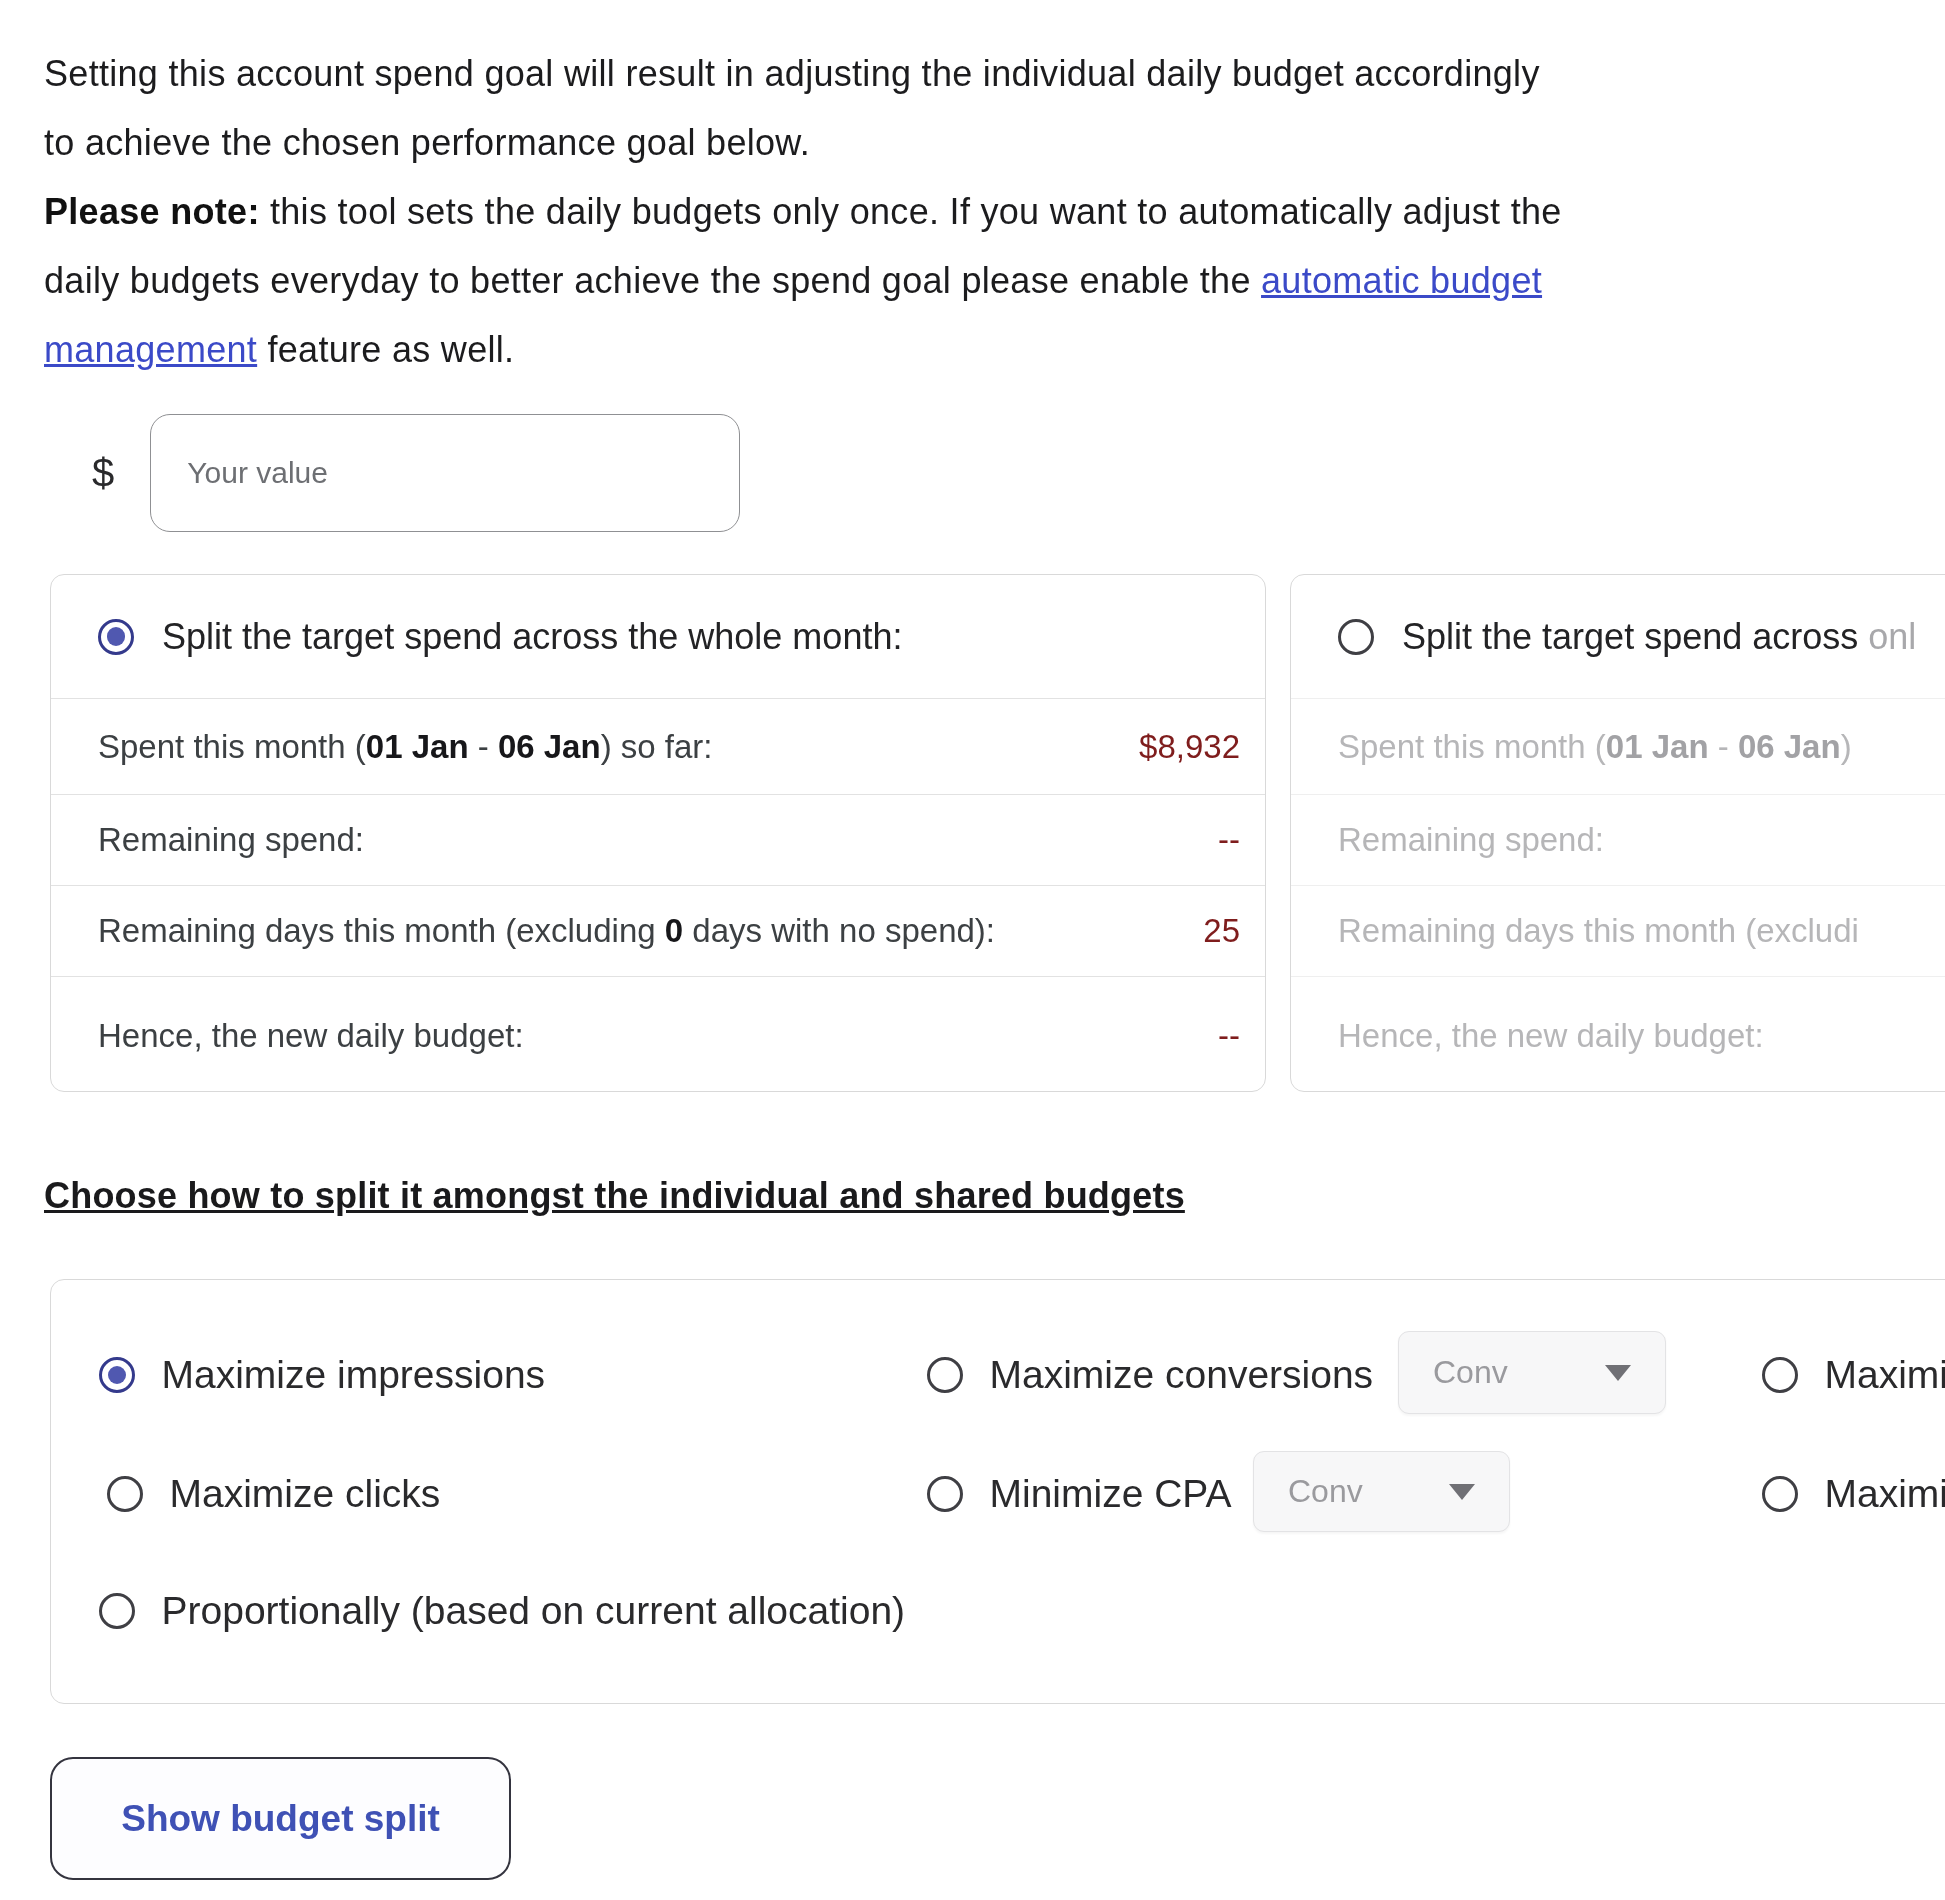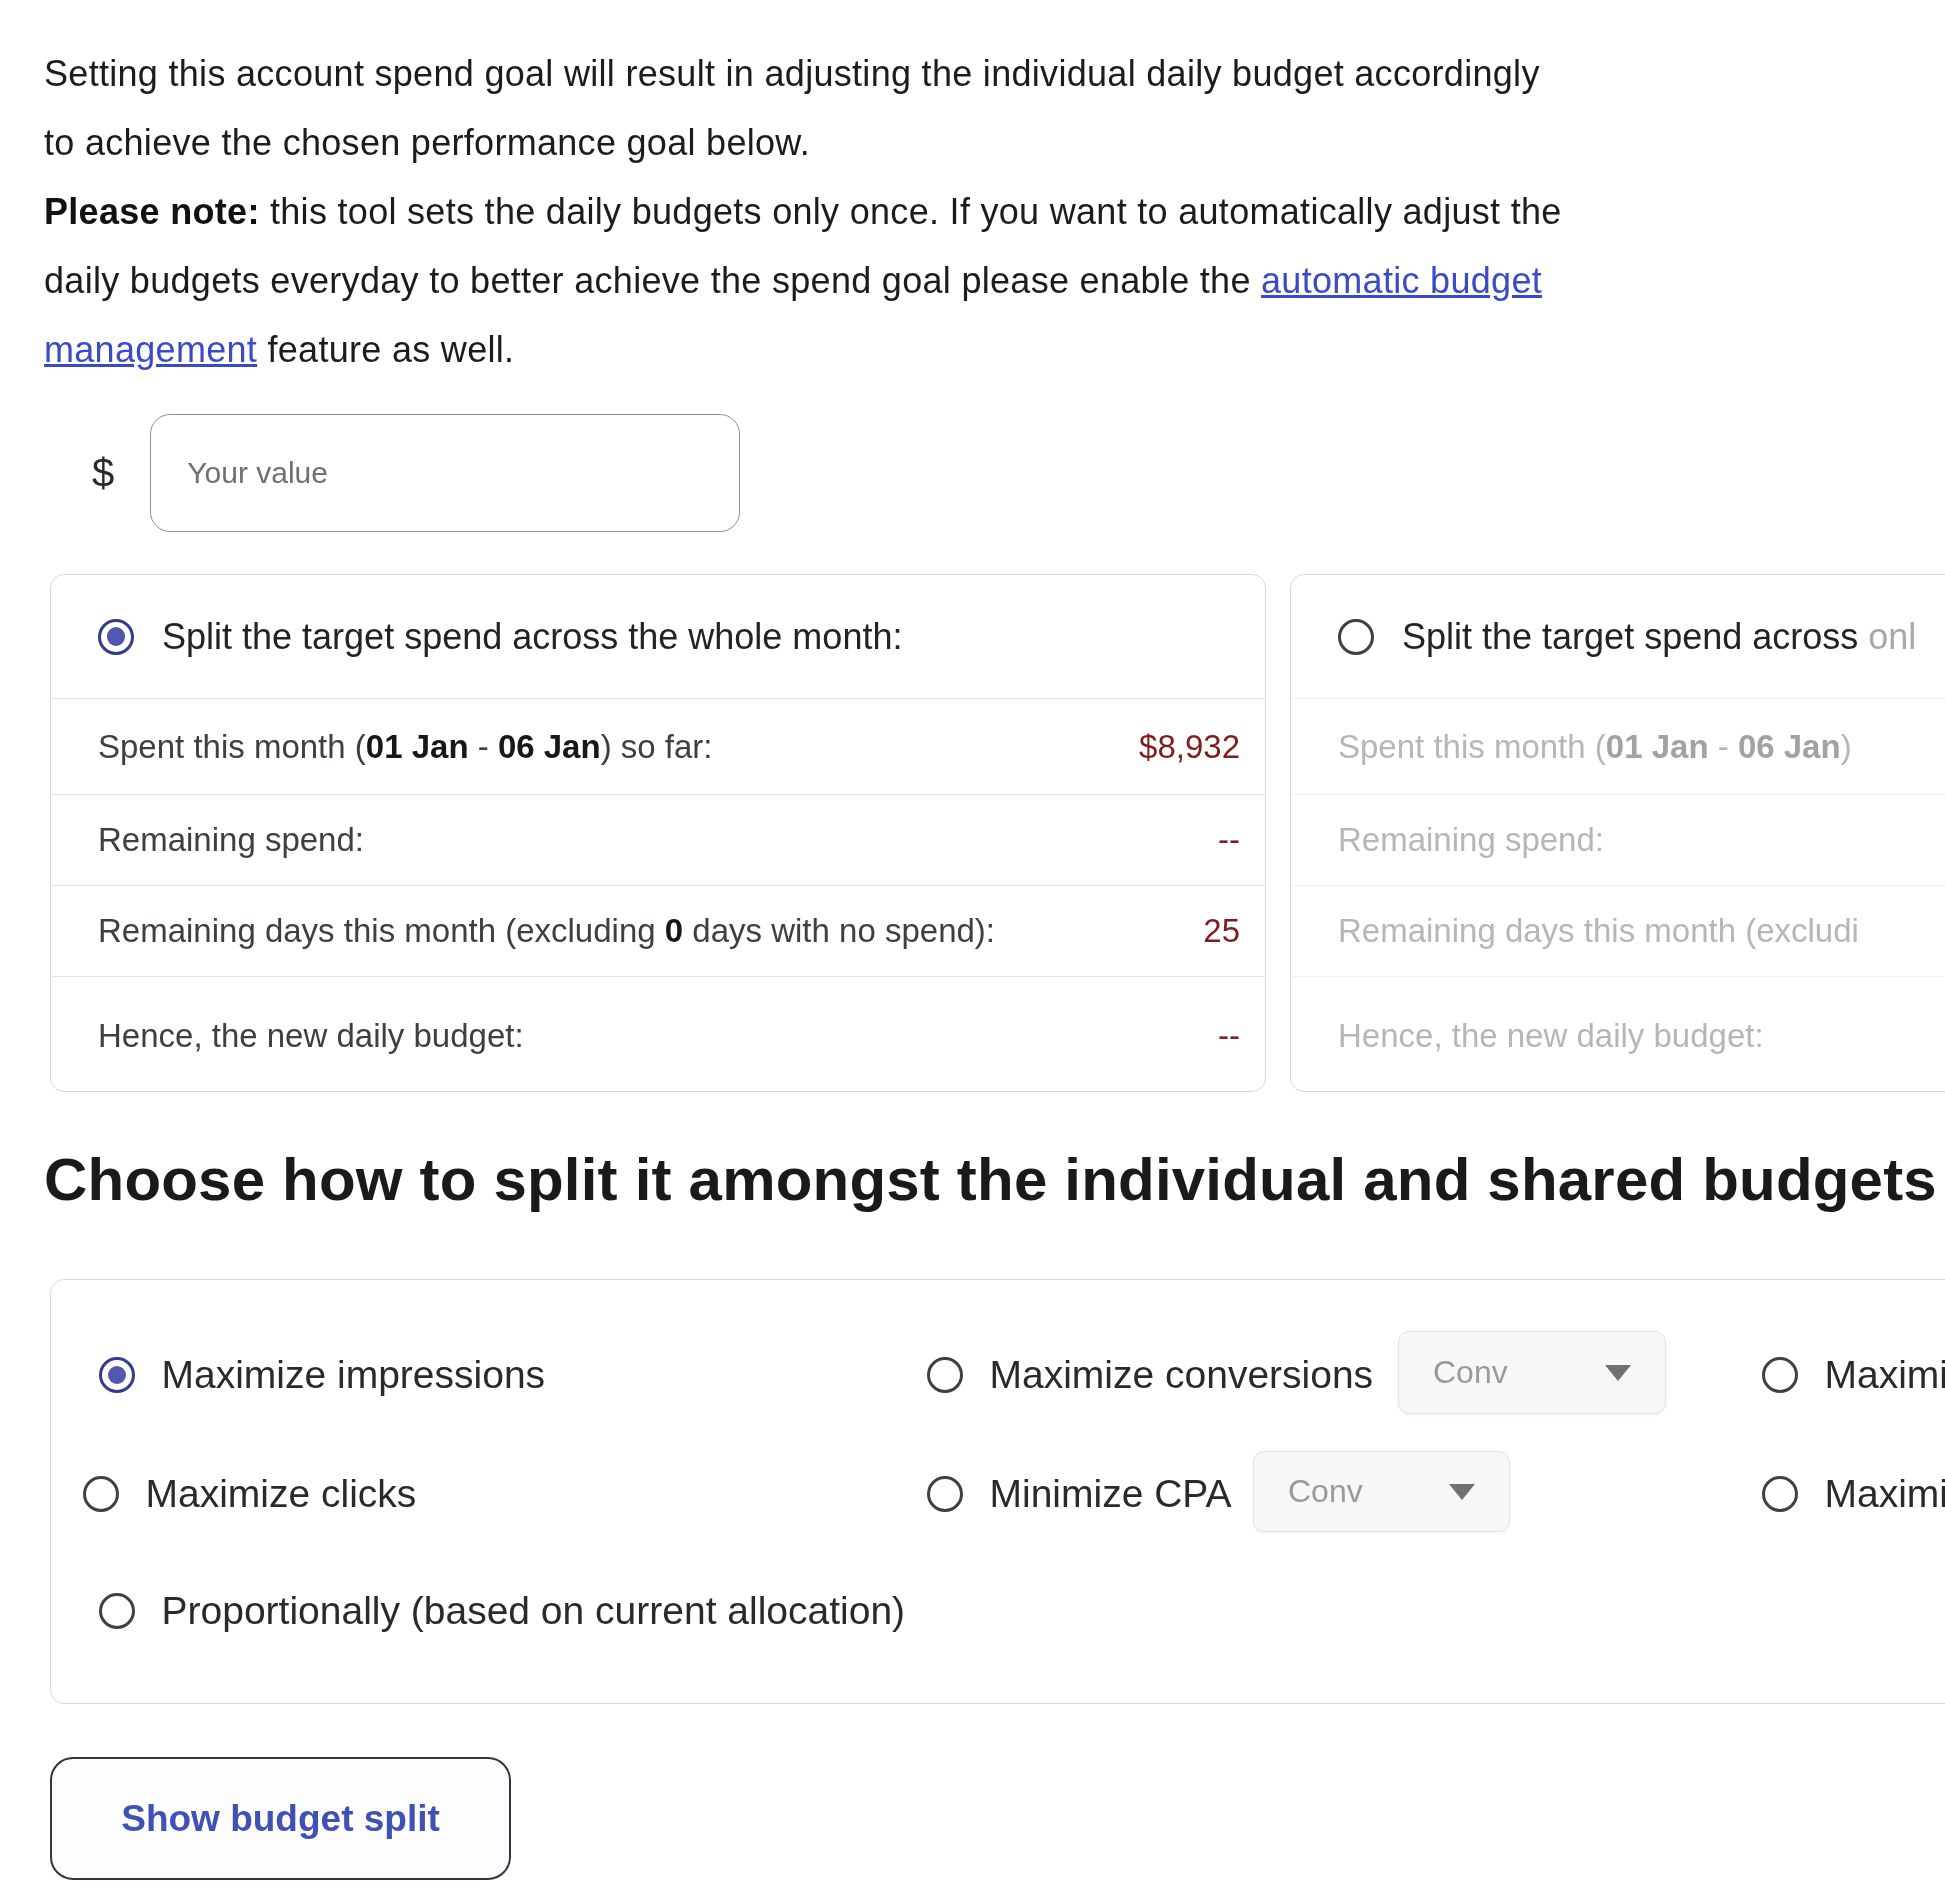--- a/index.html
+++ b/index.html
@@ -58,22 +58,22 @@
   .radio{
     flex:none;width:36px;height:36px;border-radius:50%;box-sizing:border-box;
     border:3.1px solid #3f3f44;display:flex;align-items:center;justify-content:center;
     cursor:pointer;background:#fff;
   }
   .radio .dot{width:18.7px;height:18.7px;border-radius:50%;background:#5058b0;display:none;}
   .radio.selected{border-color:#343a8c;}
   .radio.selected .dot{display:block;}
   
   .options-heading{
-    position:absolute;left:44px;top:1145px;
-    font-size:60px;font-weight:700;color:#1a1a1c;letter-spacing:0.2px;
+    position:absolute;left:44px;top:1175px;
+    font-size:36px;font-weight:700;color:#1a1a1c;letter-spacing:0.2px;text-decoration:underline;
   }
   .options-card{
     position:absolute;left:50px;top:1279px;width:1991px;height:425px;
     box-sizing:border-box;background:#fff;border:1.6px solid #d9d9d9;border-radius:14px;
   }
   .opt{
     position:absolute;display:flex;align-items:center;gap:26.5px;
     font-size:39px;color:#2a2a2c;white-space:nowrap;
   }
   .dropdown{
@@ -173,21 +173,21 @@
   <div class="dropdown" style="left:1347px;top:51px;width:268px;height:83px;">
     <span>Conv</span>
     <span class="caret"></span>
   </div>
 
   <div class="opt" style="left:1711px;top:73px;">
     <span class="radio"></span>
     <span>Maximiz</span>
   </div>
 
-  <div class="opt" style="left:32px;top:192px;">
+  <div class="opt" style="left:56px;top:192px;">
     <span class="radio"></span>
     <span>Maximize clicks</span>
   </div>
 
   <div class="opt" style="left:876px;top:192px;">
     <span class="radio"></span>
     <span>Minimize CPA</span>
   </div>
 
   <div class="dropdown" style="left:1202px;top:171px;width:257px;height:81px;">

